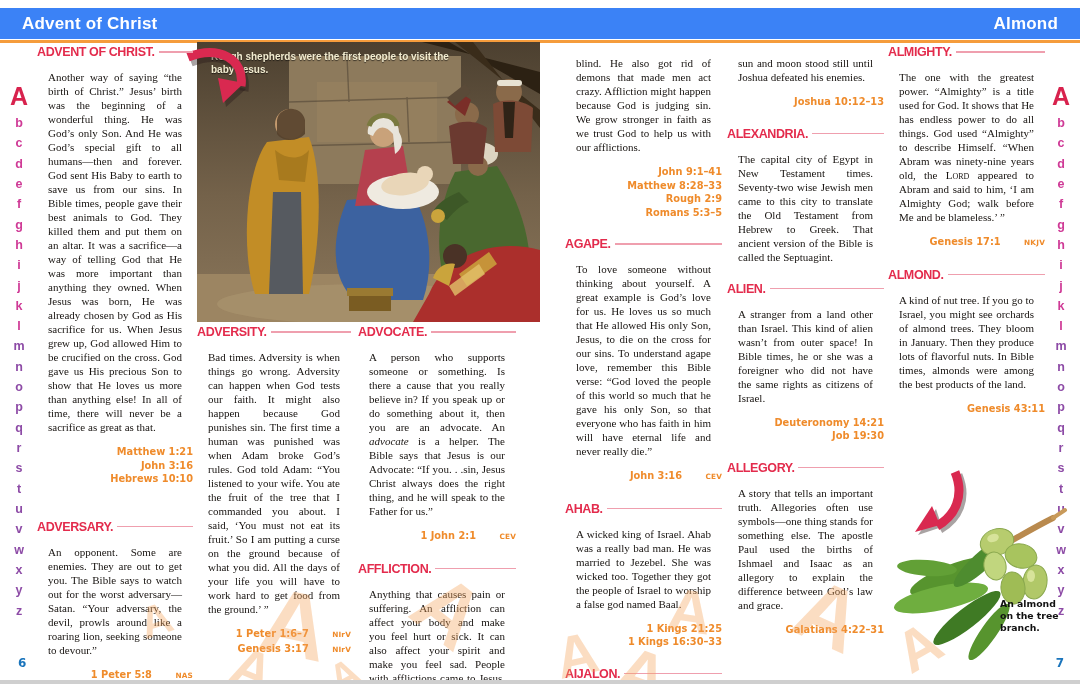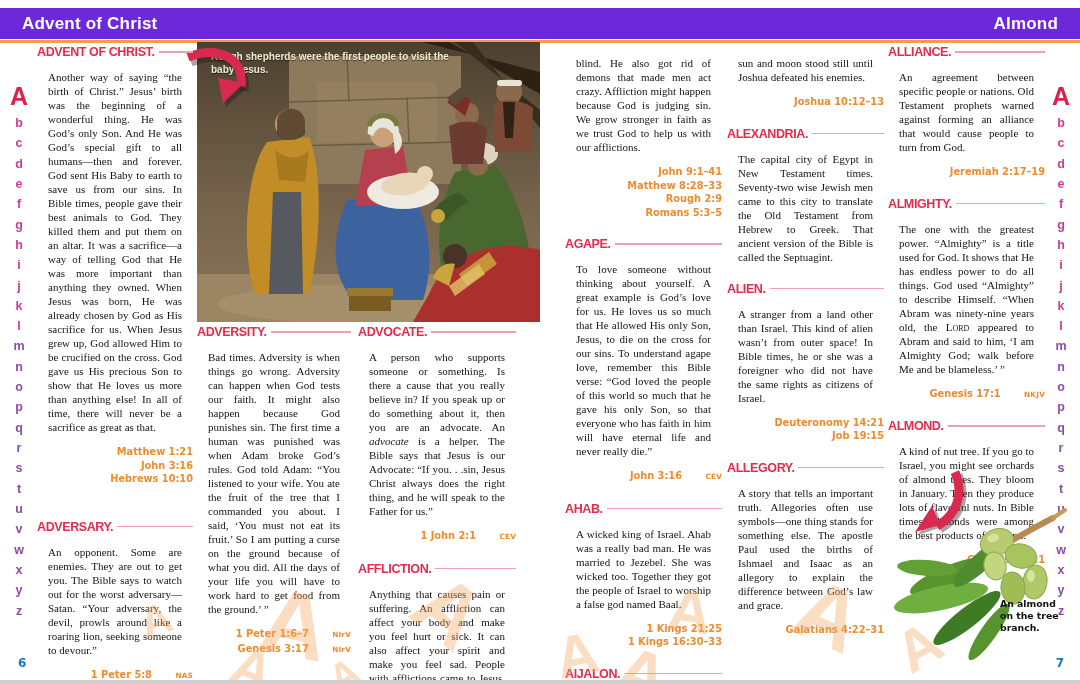--- a/index.html
+++ b/index.html
@@ -1,19 +1,19 @@
 <!DOCTYPE html>
 <html><head>
 <meta charset="utf-8">
 <style>
   html,body{margin:0;padding:0;background:#ffffff;}
   .spread{position:relative;width:1080px;height:684px;background:#ffffff;overflow:hidden;
           font-family:"Liberation Serif", serif;}
   
-  .header-bar{position:absolute;left:0;top:8px;width:1080px;height:31px;background:#6d28d9;
+  .header-bar{position:absolute;left:0;top:8px;width:1080px;height:31px;background:#3b82f6;
               display:flex;align-items:center;justify-content:space-between;padding:0 22px;box-sizing:border-box;}
   .header-bar .htitle{color:#ffffff;font-family:"Liberation Sans",sans-serif;font-weight:700;
                       font-size:17px;letter-spacing:.2px;}
   .header-rule{position:absolute;left:0;top:39px;width:1080px;height:3px;background:#f59c3c;border-top:1px solid #ffffff;}
   
   .abar{position:absolute;top:84px;width:30px;display:flex;flex-direction:column;align-items:center;}
   .abar .cap{font-family:"Liberation Sans",sans-serif;font-weight:800;font-size:25px;color:#d8224d;line-height:1;margin-bottom:8px;}
   .letters{display:flex;flex-direction:column;align-items:center;height:500px;justify-content:space-between;}
   .letters span{font-family:"Liberation Sans",sans-serif;font-weight:700;font-size:12.5px;line-height:1;color:#8d4ba6;}
   .letters span:nth-child(-n+11){color:#cf3a96;}
@@ -319,46 +319,36 @@
       <p class="body">The capital city of Egypt in New Testament times. Seventy-two wise Jewish men came to this city to translate the Old Testament from Hebrew to Greek. That ancient version of the Bible is called the Septuagint.</p>
     </section>
     <section class="entry">
       <h3 class="eh">
           <span class="et">ALIEN.</span>
           <i class="rule"></i>
         </h3>
       <p class="body">A stranger from a land other than Israel. This kind of alien wasn’t from outer space! In Bible times, he or she was a foreigner who did not have the same rights as citizens of Israel.</p>
       <div class="refs">
         <div class="ref">Deuteronomy 14:21</div>
-        <div class="ref">Job 19:15</div>
+        <div class="ref">Job 19:30</div>
       </div>
     </section>
     <section class="entry">
       <h3 class="eh">
           <span class="et">ALLEGORY.</span>
           <i class="rule"></i>
         </h3>
       <p class="body">A story that tells an important truth. Allegories often use symbols—one thing stands for something else. The apostle Paul used the births of Ishmael and Isaac as an allegory to explain the difference between God’s law and grace.</p>
       <div class="refs">
         <div class="ref">Galatians 4:22–31</div>
       </div>
     </section>
   </div>
 
   <div class="col" style="left:888px;top:45px;width:157px;">
-    <section class="entry">
-      <h3 class="eh">
-          <span class="et">ALLIANCE.</span>
-          <i class="rule"></i>
-        </h3>
-      <p class="body">An agreement between specific people or nations. Old Testament prophets warned against forming an alliance that would cause people to turn from God.</p>
-      <div class="refs">
-        <div class="ref">Jeremiah 2:17–19</div>
-      </div>
-    </section>
     <section class="entry">
       <h3 class="eh">
           <span class="et">ALMIGHTY.</span>
           <i class="rule"></i>
         </h3>
       <p class="body"><span>The one with the greatest power. “Almighty” is a title used for God. It shows that He has endless power to do all things. God used “Almighty” to describe Himself. “When Abram was ninety-nine years old, the </span><span class="sc">Lord</span><span> appeared to Abram and said to him, ‘I am Almighty God; walk before Me and be blameless.’ ”</span></p>
       <div class="refs">
         <div class="ref"><span>Genesis 17:1</span> <span class="ver">NKJV</span></div>
       </div>
     </section>

